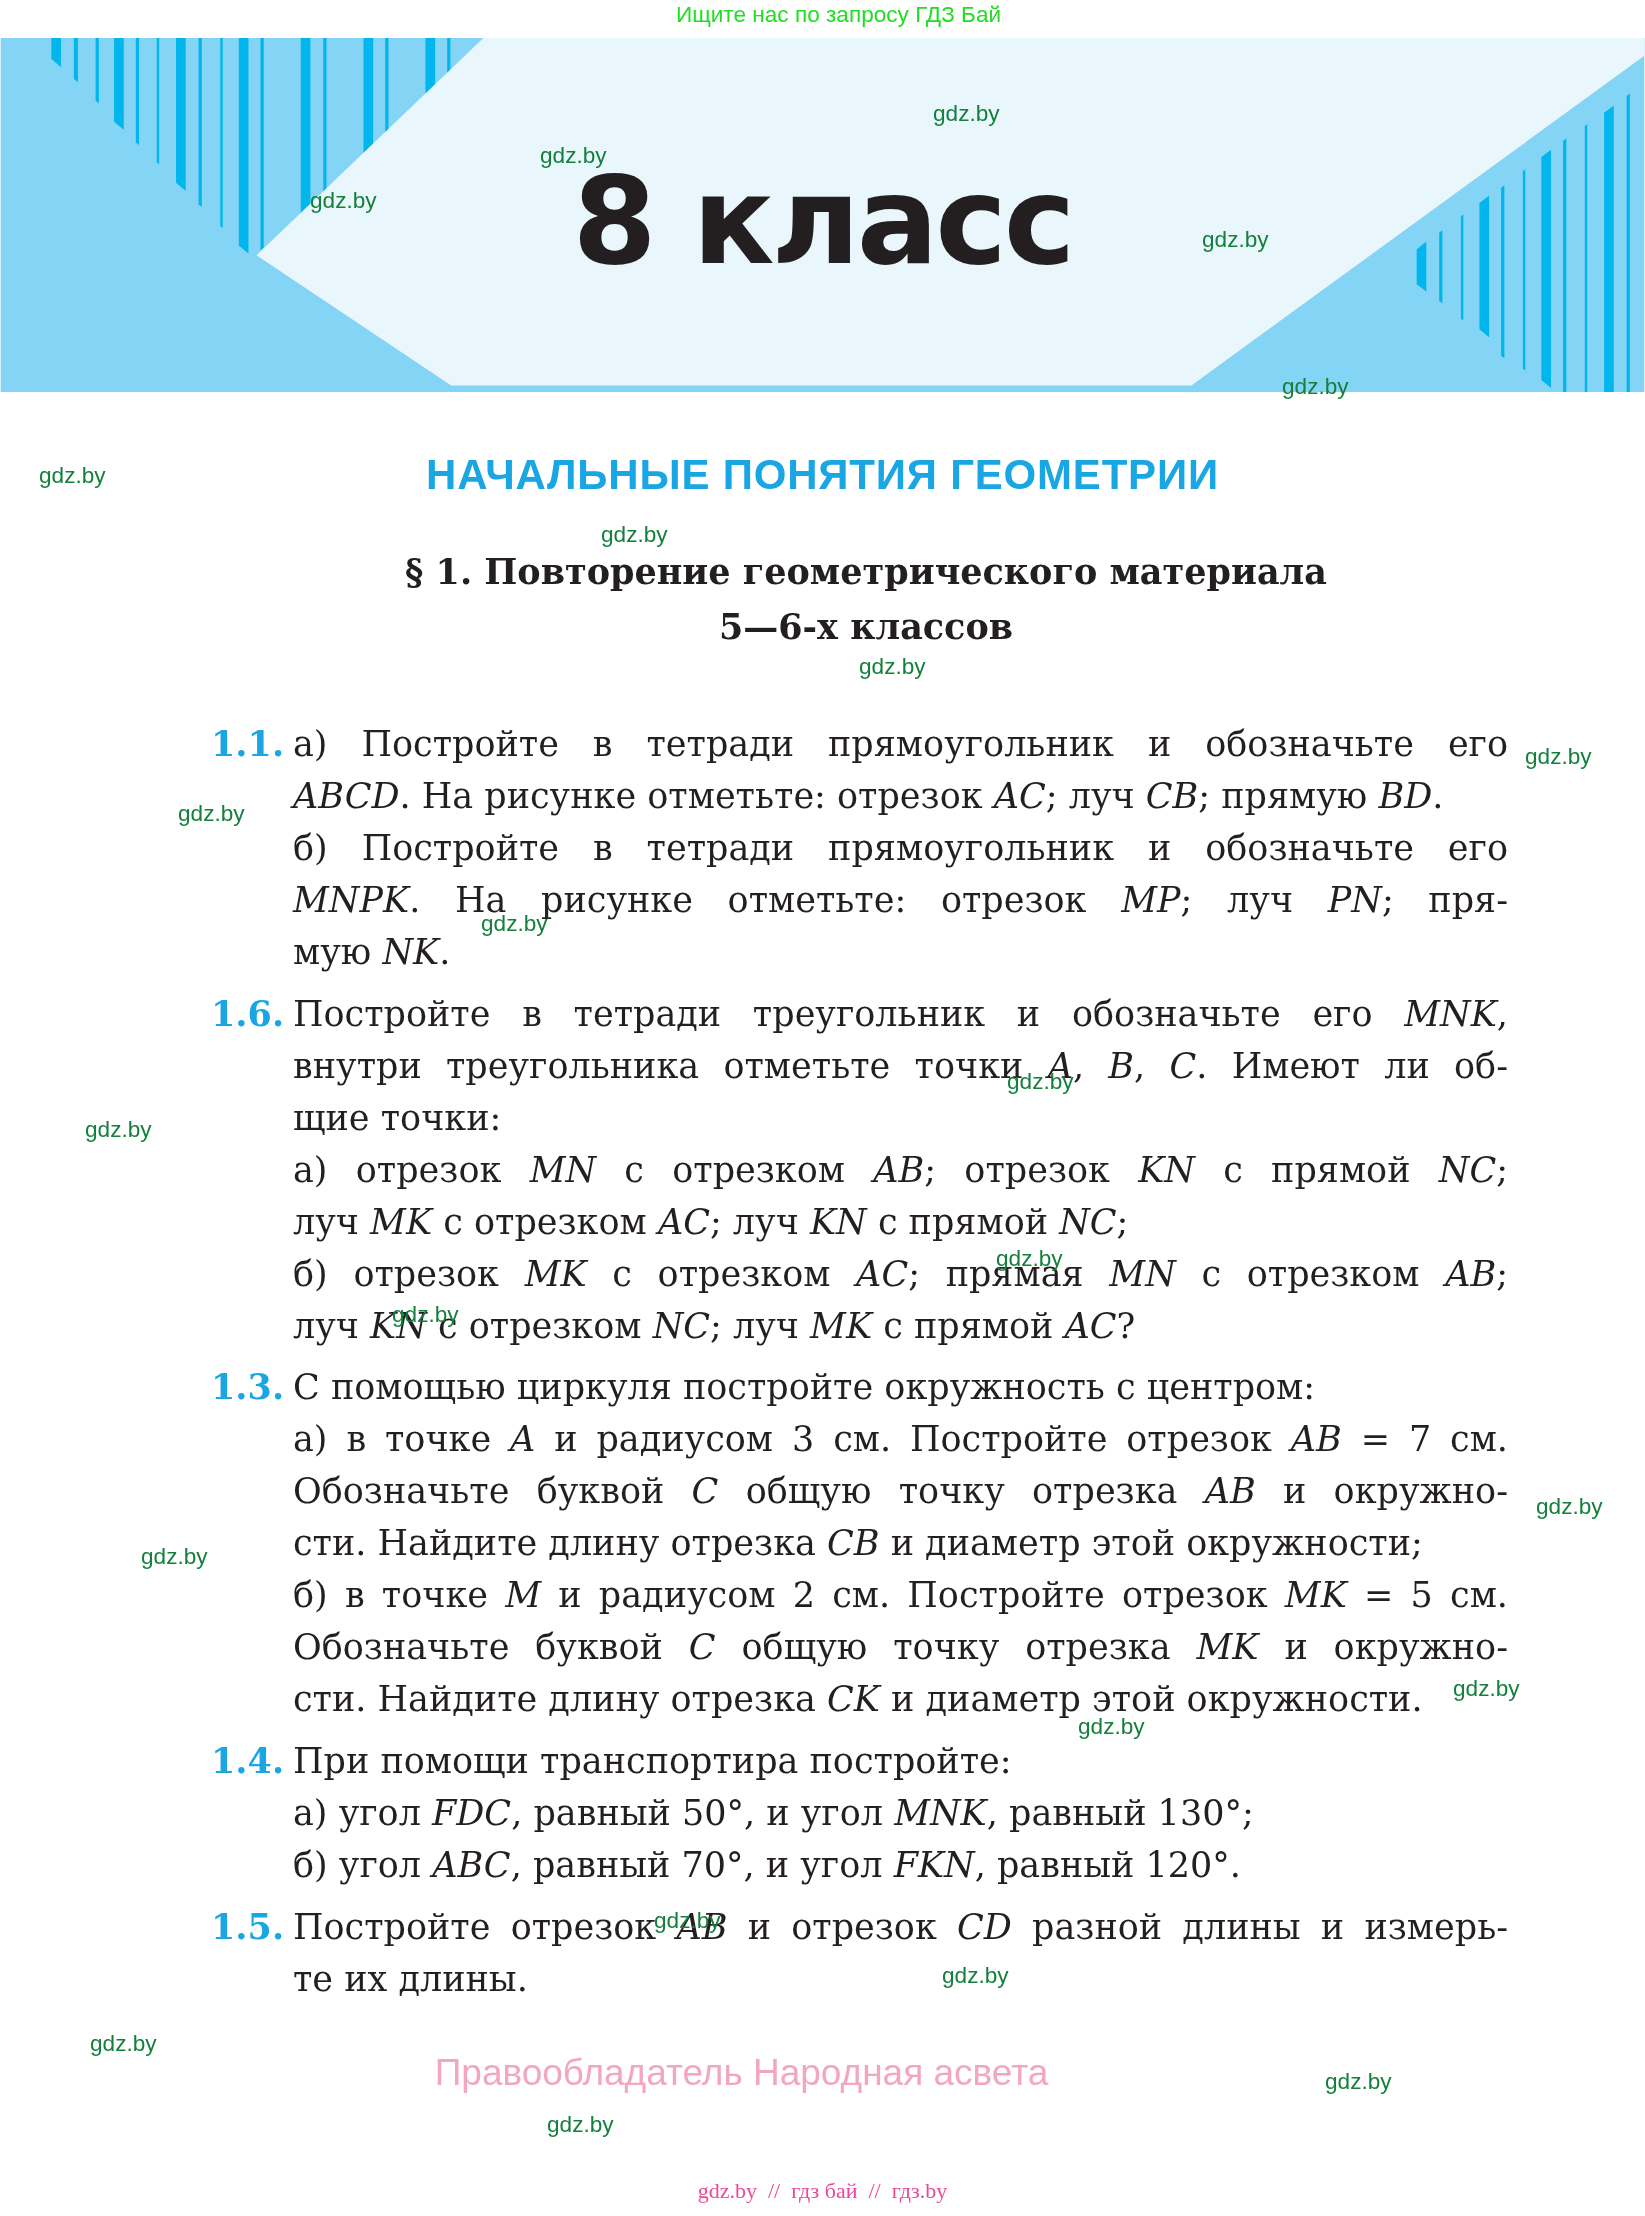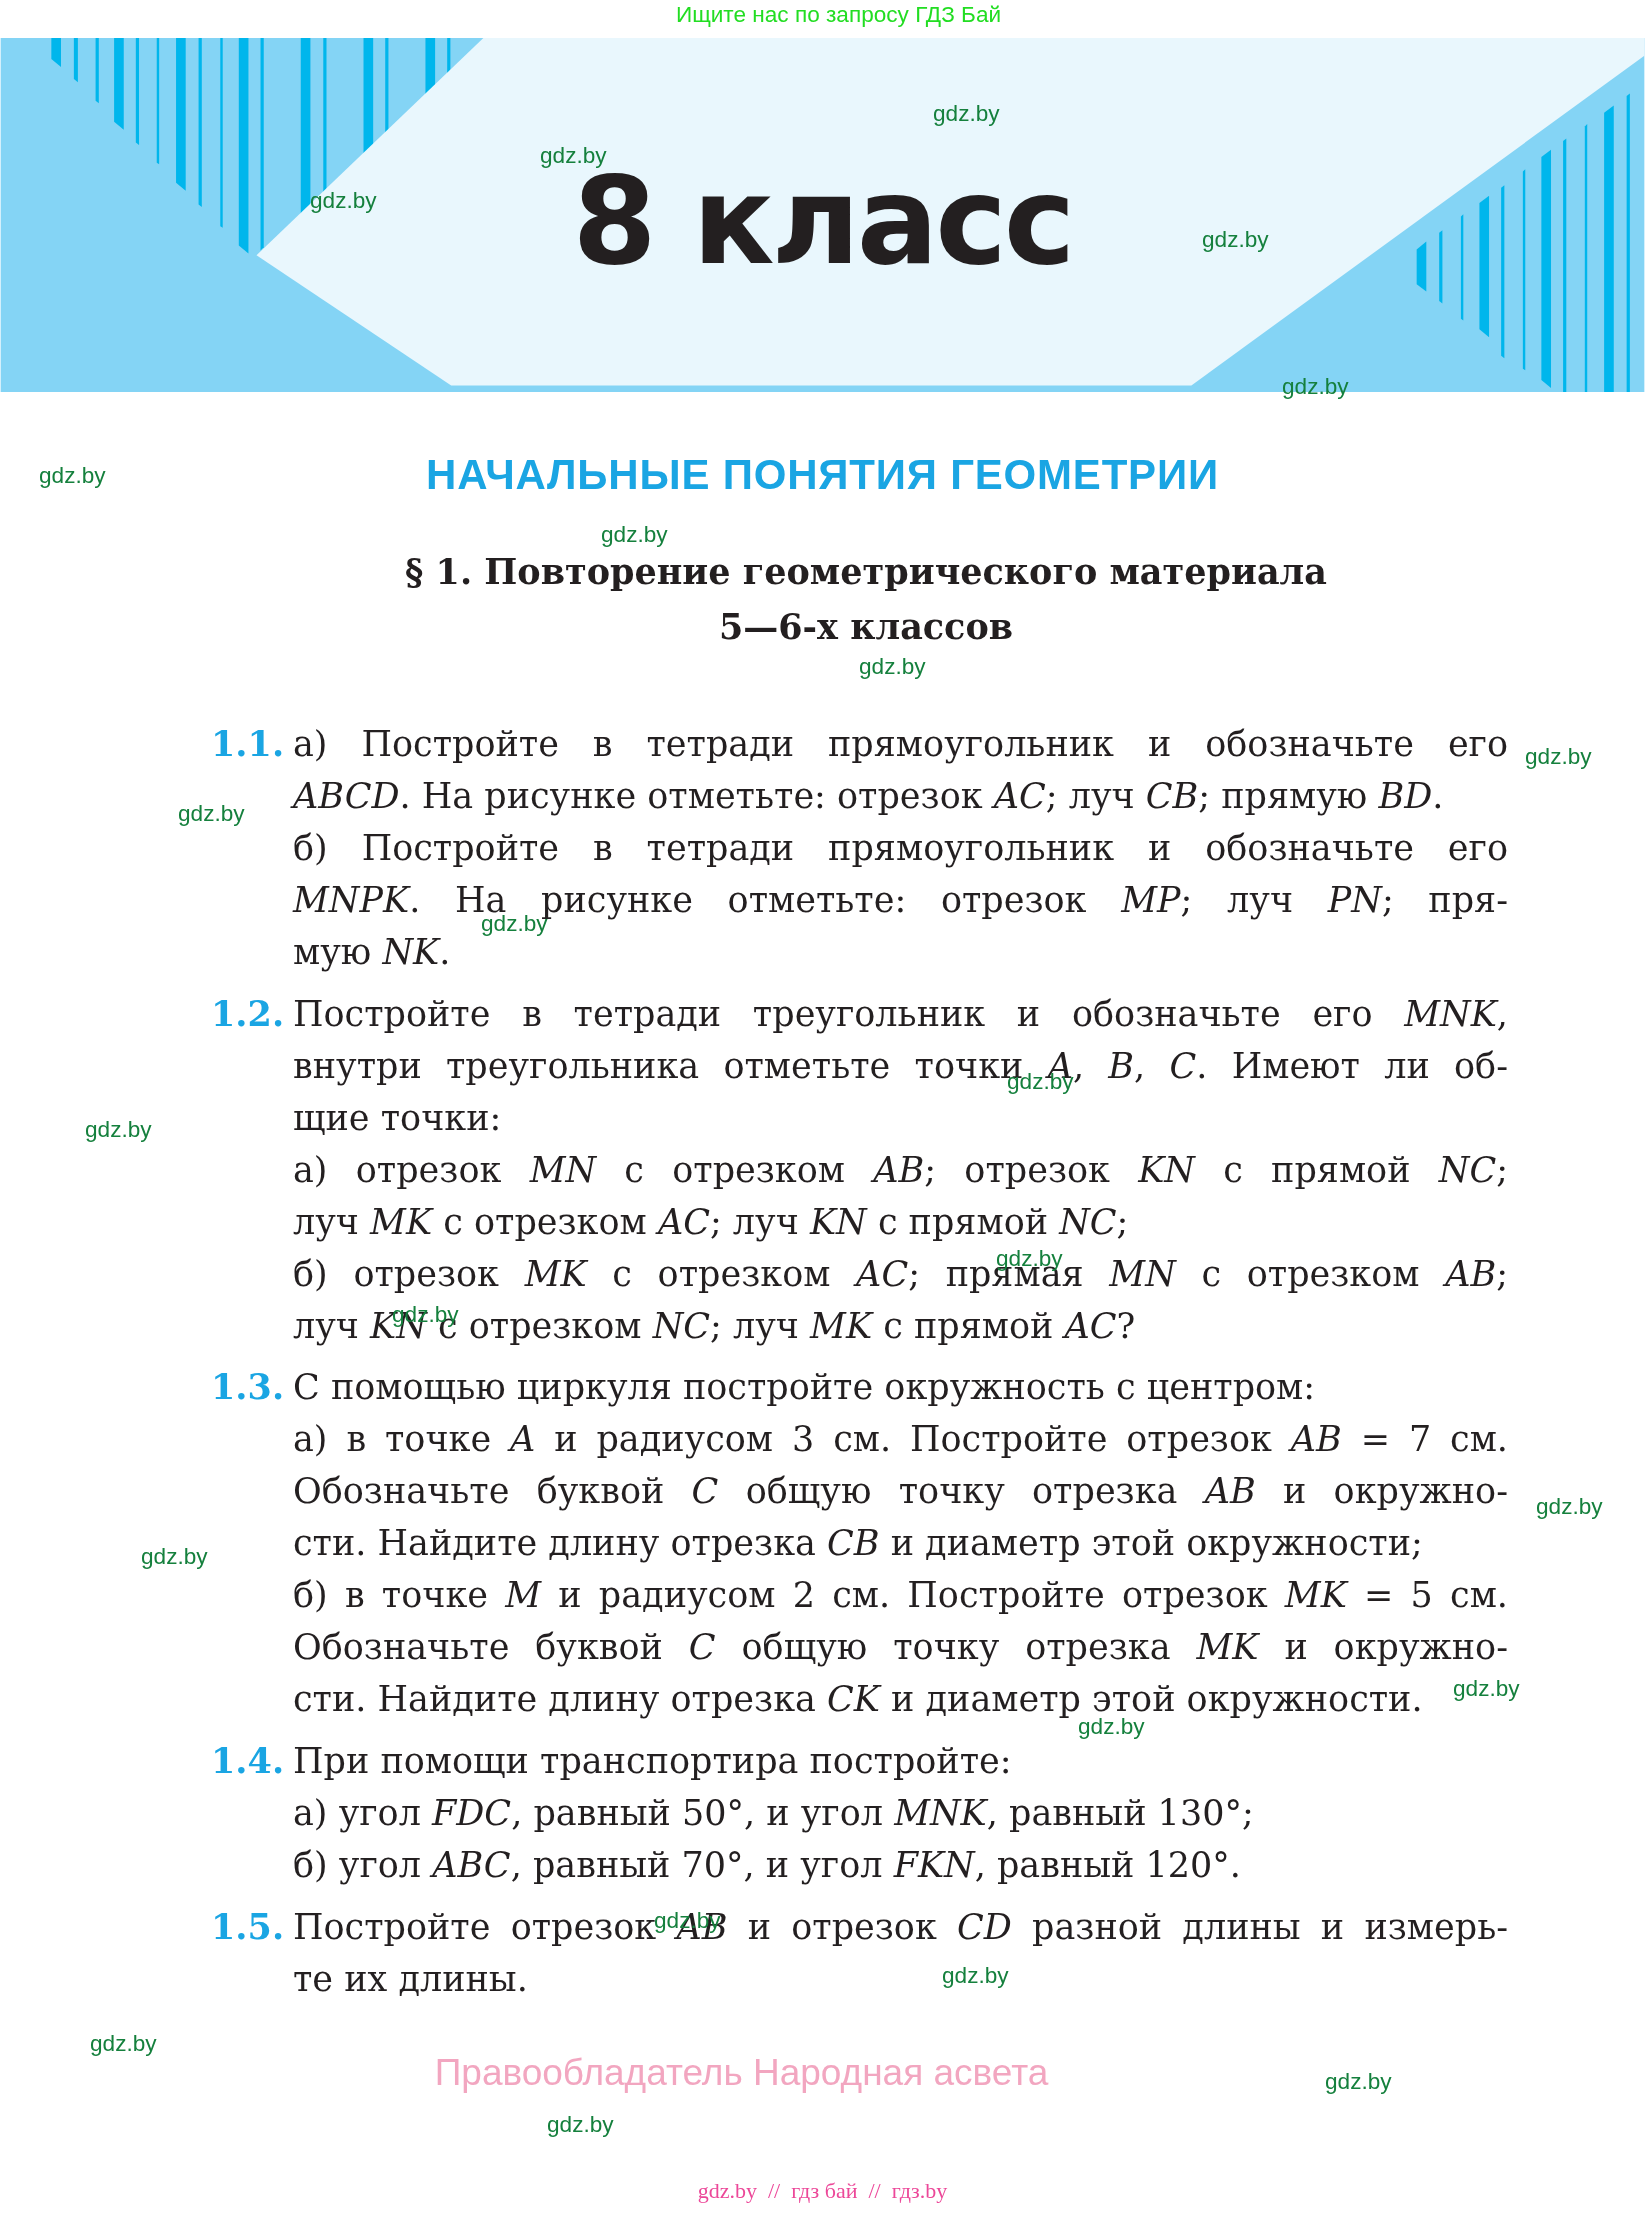--- a/index.html
+++ b/index.html
@@ -81,21 +81,21 @@
     <div class="ex">
       <div class="ex-num">1.1.</div>
       <div class="line">а) Постройте в тетради прямоугольник и обозначьте его</div>
       <div class="line last"><i>ABCD</i>. На рисунке отметьте: отрезок <i>AC</i>; луч <i>CB</i>; прямую <i>BD</i>.</div>
       <div class="line">б) Постройте в тетради прямоугольник и обозначьте его</div>
       <div class="line"><i>MNPK</i>. На рисунке отметьте: отрезок <i>MP</i>; луч <i>PN</i>; пря-</div>
       <div class="line last">мую <i>NK</i>.</div>
     </div>
     <div class="gap"></div>
     <div class="ex">
-      <div class="ex-num">1.2.</div>
+      <div class="ex-num">1.6.</div>
       <div class="line">Постройте в тетради треугольник и обозначьте его <i>MNK</i>,</div>
       <div class="line">внутри треугольника отметьте точки <i>A</i>, <i>B</i>, <i>C</i>. Имеют ли об-</div>
       <div class="line last">щие точки:</div>
       <div class="line">а) отрезок <i>MN</i> с отрезком <i>AB</i>; отрезок <i>KN</i> с прямой <i>NC</i>;</div>
       <div class="line last">луч <i>MK</i> с отрезком <i>AC</i>; луч <i>KN</i> с прямой <i>NC</i>;</div>
       <div class="line">б) отрезок <i>MK</i> с отрезком <i>AC</i>; прямая <i>MN</i> с отрезком <i>AB</i>;</div>
       <div class="line last">луч <i>KN</i> с отрезком <i>NC</i>; луч <i>MK</i> с прямой <i>AC</i>?</div>
     </div>
     <div class="gap"></div>
     <div class="ex">

